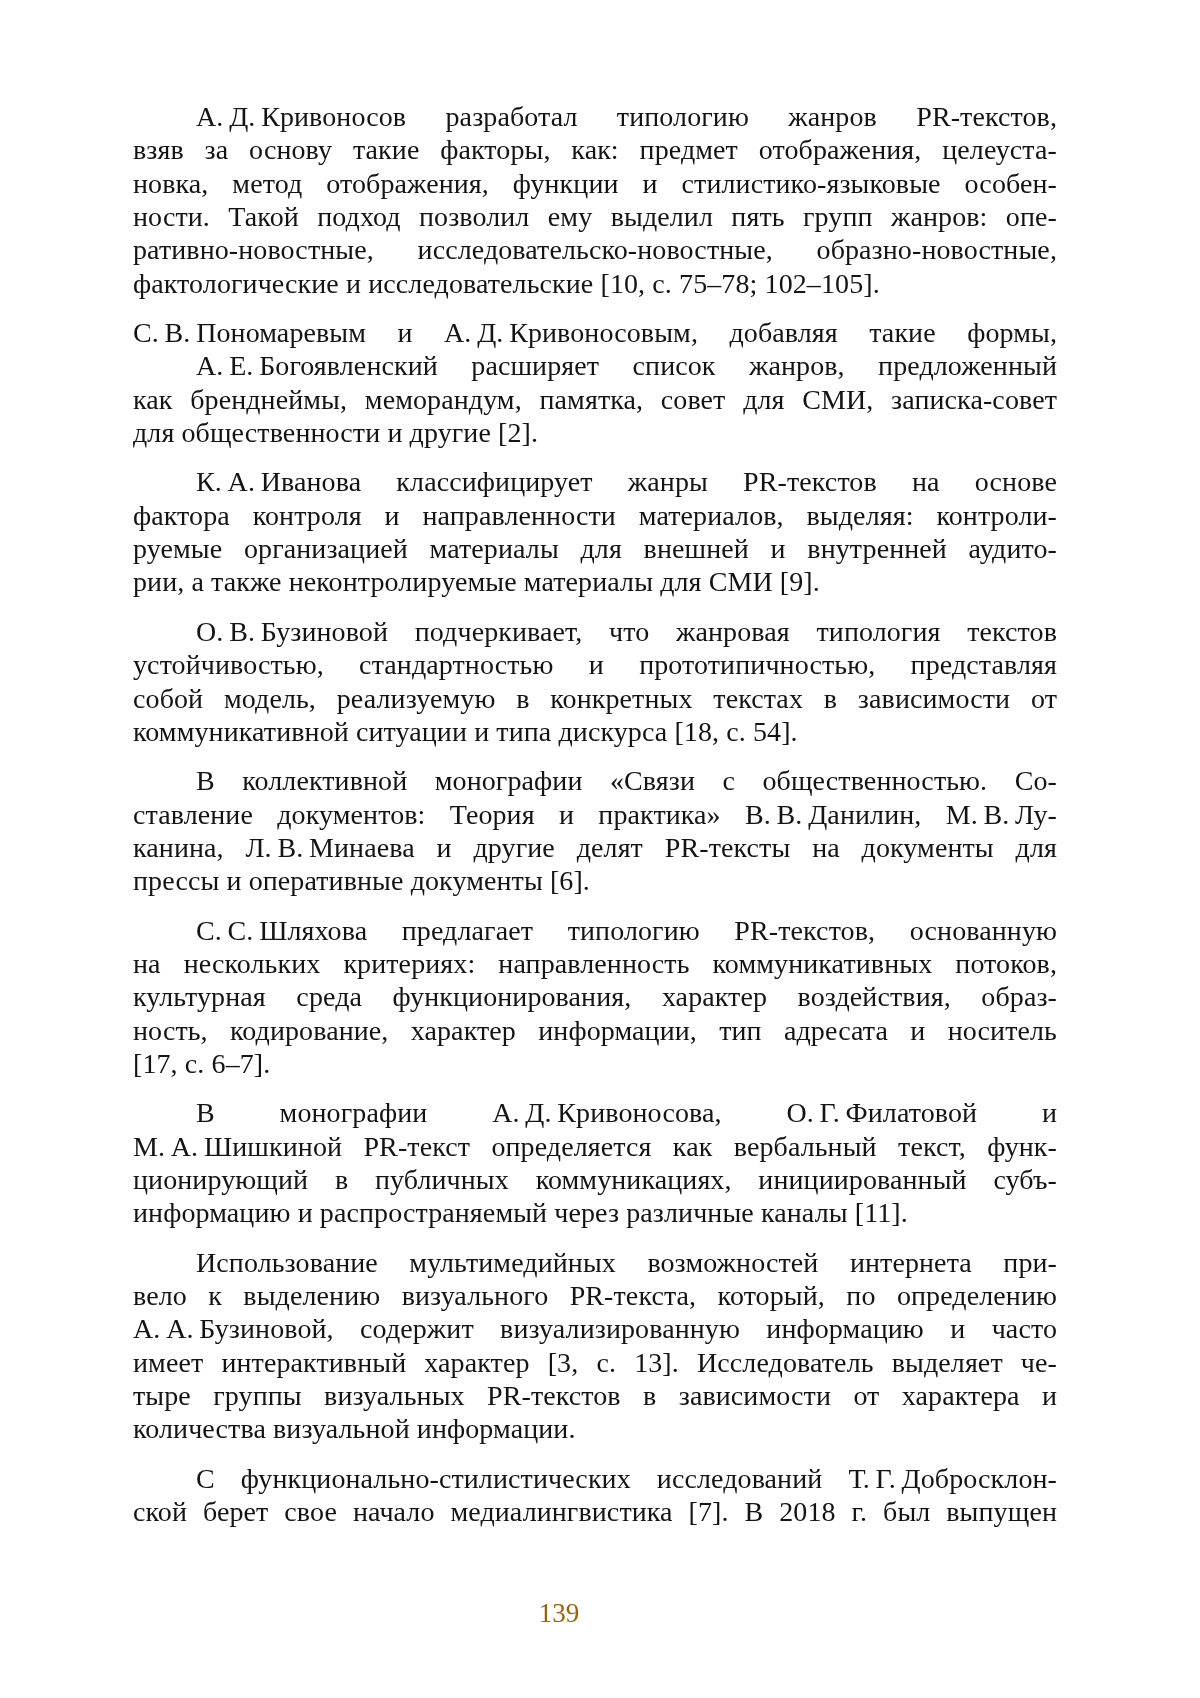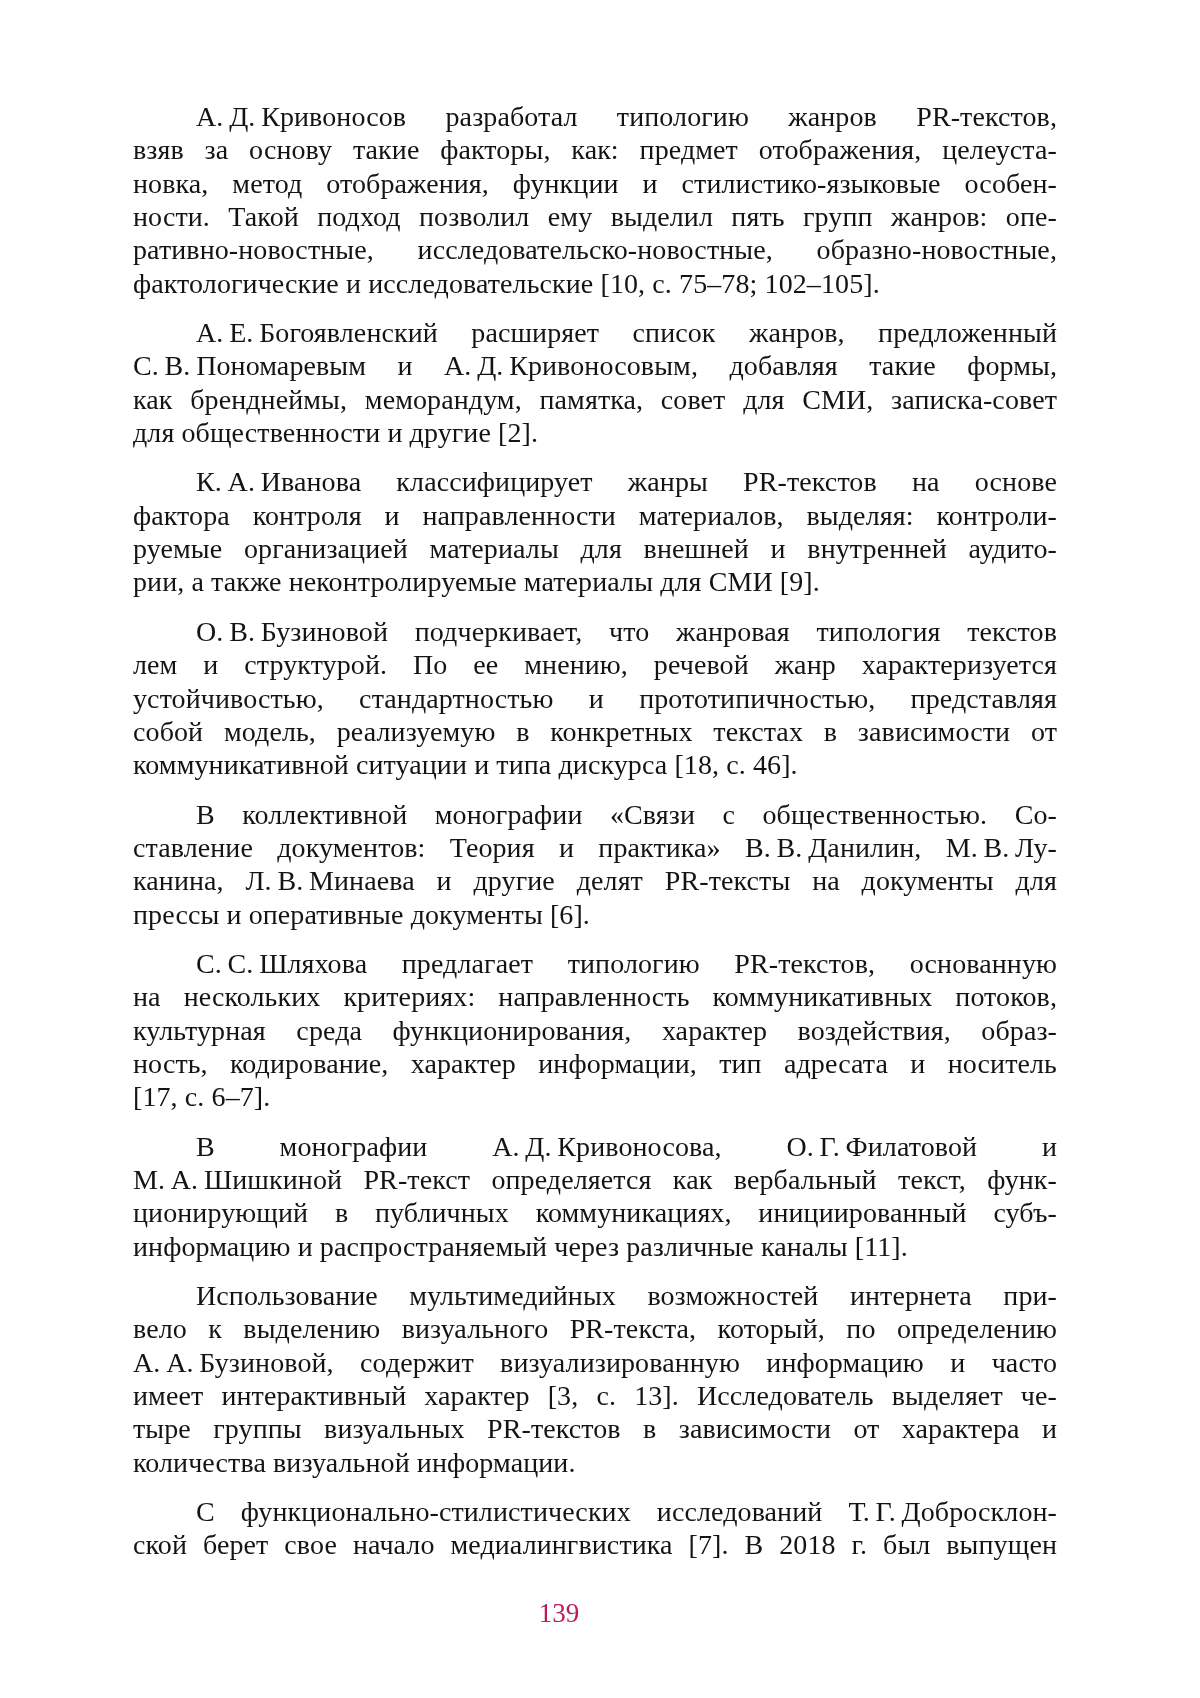--- a/index.html
+++ b/index.html
@@ -41,62 +41,61 @@
   .line.first {
     text-indent: 63px;
   }
   .page-number {
     position: absolute;
     top: 1598px;
     left: 0;
     width: 100%;
     text-align: center;
     font-size: 27px;
-    color: #be185d;
+    color: #a16207;
   }
 </style>
 </head>
 <body>
 
 <div class="page">
   <div class="text-block">
 
     <p class="para">
       </p>
       <div class="line j first">А. Д. Кривоносов разработал типологию жанров PR-текстов,</div>
       <div class="line j">взяв за основу такие факторы, как: предмет отображения, целеуста-</div>
       <div class="line j">новка, метод отображения, функции и стилистико-языковые особен-</div>
       <div class="line j">ности. Такой подход позволил ему выделил пять групп жанров: опе-</div>
       <div class="line j">ративно-новостные, исследовательско-новостные, образно-новостные,</div>
       <div class="line last">фактологические и исследовательские [10, с. 75–78; 102–105].</div>
     <p></p>
 
     <p class="para">
       </p>
+      <div class="line j">С. В. Пономаревым и А. Д. Кривоносовым, добавляя такие формы,</div>
       <div class="line j first">А. Е. Богоявленский расширяет список жанров, предложенный</div>
-      <div class="line j">С. В. Пономаревым и А. Д. Кривоносовым, добавляя такие формы,</div>
       <div class="line j">как бренднеймы, меморандум, памятка, совет для СМИ, записка-совет</div>
       <div class="line last">для общественности и другие [2].</div>
     <p></p>
 
     <p class="para">
       </p>
       <div class="line j first">К. А. Иванова классифицирует жанры PR-текстов на основе</div>
       <div class="line j">фактора контроля и направленности материалов, выделяя: контроли-</div>
       <div class="line j">руемые организацией материалы для внешней и внутренней аудито-</div>
       <div class="line last">рии, а также неконтролируемые материалы для СМИ [9].</div>
     <p></p>
 
     <p class="para">
       </p>
       <div class="line j first">О. В. Бузиновой подчеркивает, что жанровая типология текстов</div>
-      <div class="line j">лем и структурой. По ее мнению, речевой жанр характеризуется</div>
       <div class="line j">устойчивостью, стандартностью и прототипичностью, представляя</div>
       <div class="line j">собой модель, реализуемую в конкретных текстах в зависимости от</div>
-      <div class="line last">коммуникативной ситуации и типа дискурса [18, с. 46].</div>
+      <div class="line last">коммуникативной ситуации и типа дискурса [18, с. 54].</div>
     <p></p>
 
     <p class="para">
       </p>
       <div class="line j first">В коллективной монографии «Связи с общественностью. Со-</div>
       <div class="line j">ставление документов: Теория и практика» В. В. Данилин, М. В. Лу-</div>
       <div class="line j">канина, Л. В. Минаева и другие делят PR-тексты на документы для</div>
       <div class="line last">прессы и оперативные документы [6].</div>
     <p></p>
 

